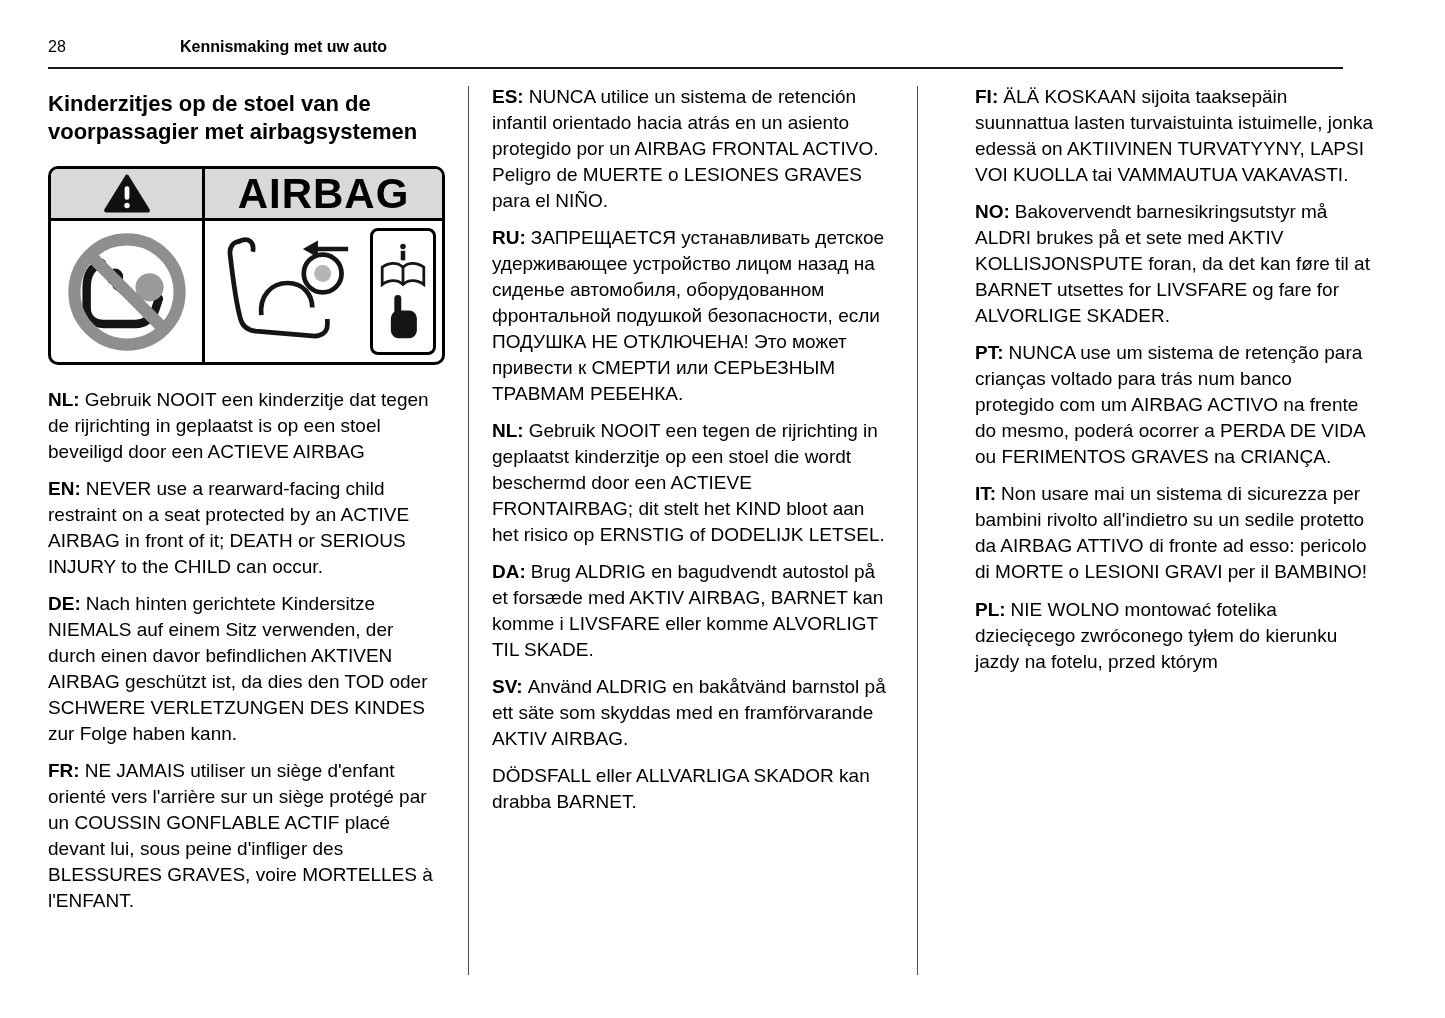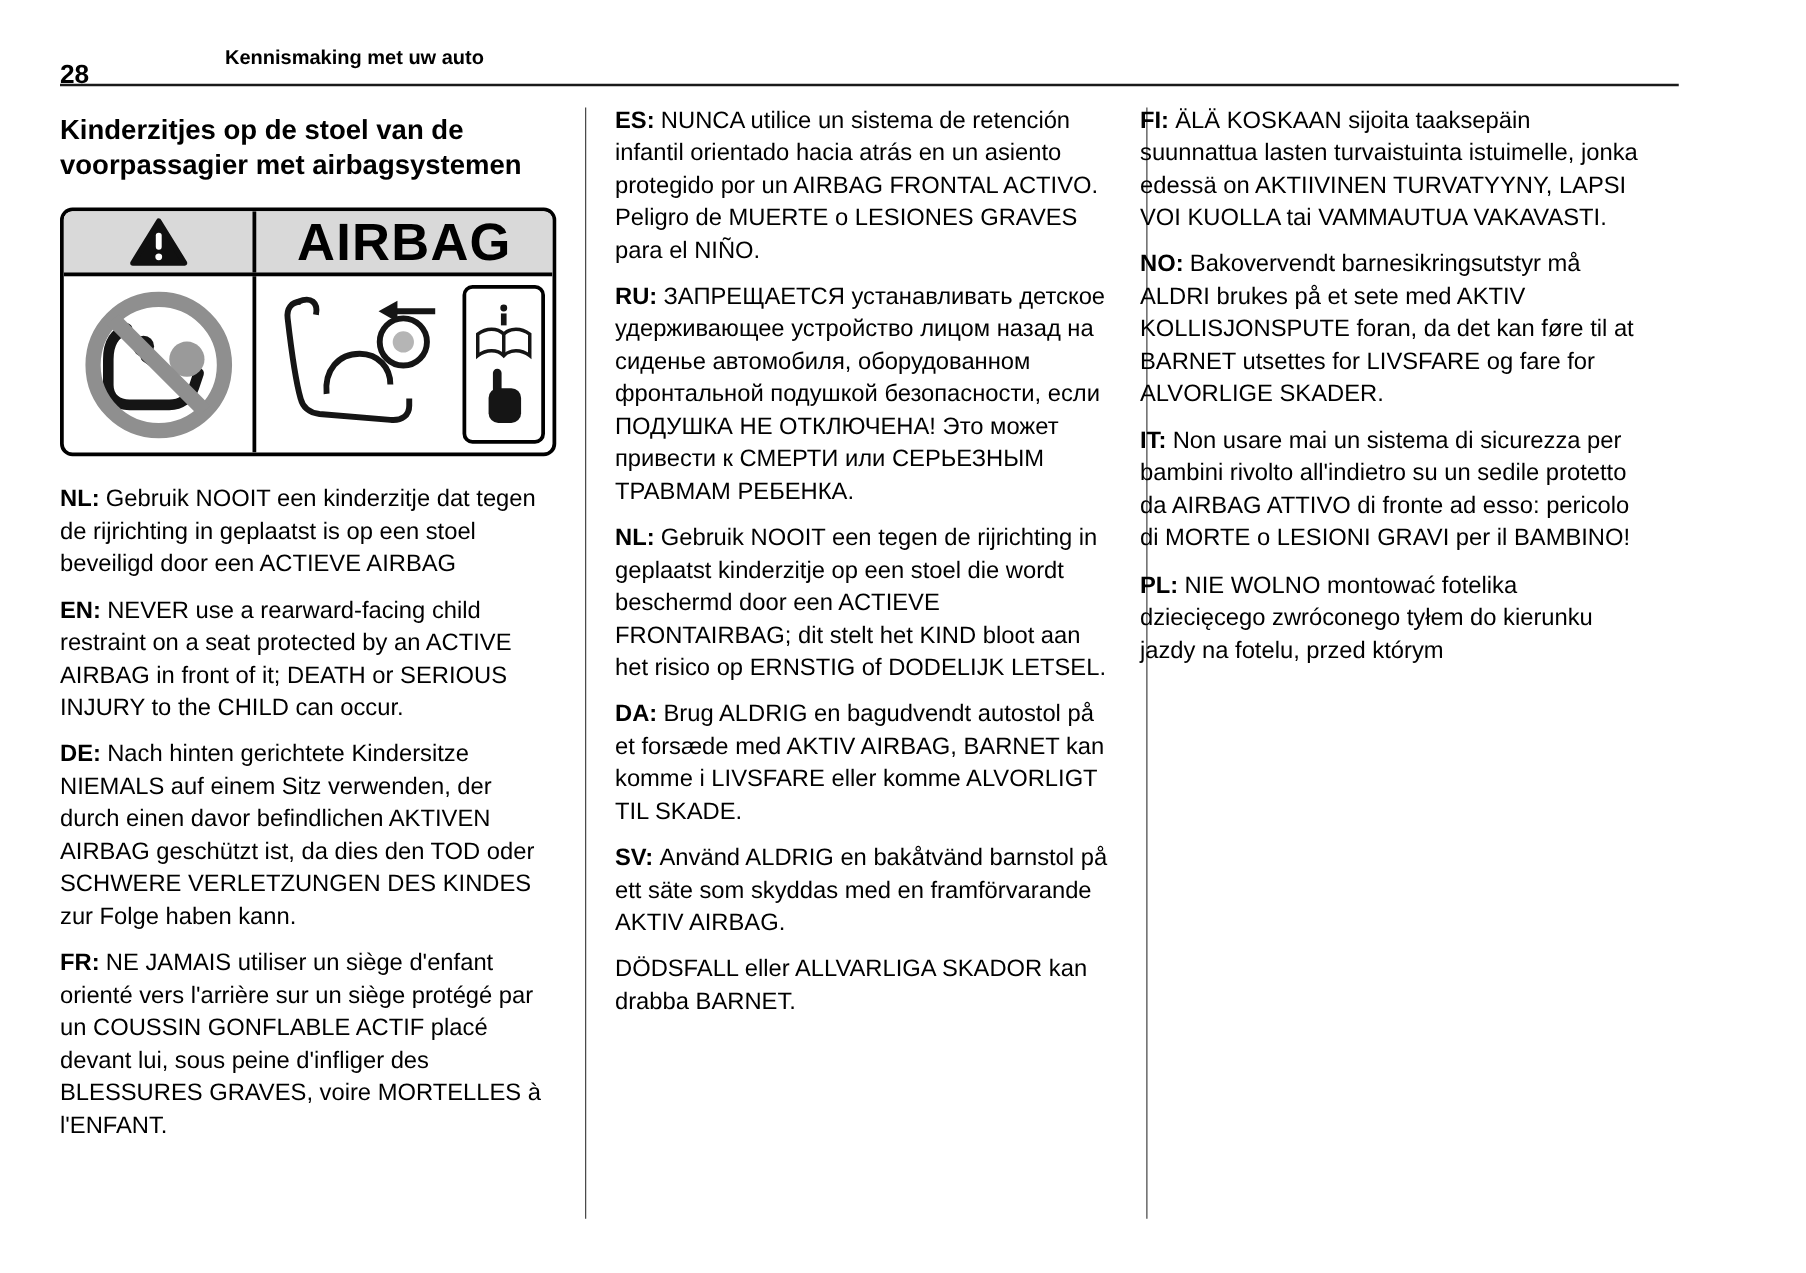--- a/index.html
+++ b/index.html
@@ -10,34 +10,34 @@
     width: 1445px;
     height: 1018px;
     background: #ffffff;
     color: #000;
     font-family: "Liberation Sans", "DejaVu Sans", sans-serif;
     overflow: hidden;
   }
 
   
   .page-header { position: absolute; top: 38px; left: 48px; width: 1295px; height: 30px; }
-  .page-num { position: absolute; left: 0; top: 10px; font-size: 21px; font-weight: 700; }
+  .page-num { position: absolute; left: 0; top: 0; font-size: 16px; font-weight: 400; }
   .chapter-title { position: absolute; left: 132px; top: 0; font-size: 16px; font-weight: 700; margin: 0; }
   .header-rule { position: absolute; top: 67px; left: 48px; width: 1295px; height: 2px; background: #1a1a1a; }
 
   
   .vdivider { position: absolute; top: 86px; height: 889px; width: 1px; background: #4a4a4a; }
   .vdivider.d1 { left: 468px; }
   .vdivider.d2 { left: 917px; }
 
   
   .col { position: absolute; top: 84px; font-size: 19px; line-height: 26px; }
   .col1 { left: 48px;  width: 398px; top: 88px; }
   .col2 { left: 492px; width: 404px; }
-  .col3 { left: 912px; width: 400px; }
+  .col3 { left: 975px; width: 400px; }
 
   .section-heading { font-size: 22px; line-height: 28px; font-weight: 700; margin: 2px 0 20px 0; }
 
   
   .wp { margin: 0 0 11px 0; }
   .wp.joined { margin-bottom: 12px; }
   .lang { font-weight: 700; margin-right: 5px; }
   .lang:empty { display: none; margin: 0; }
 
   
@@ -124,17 +124,18 @@
 
     <p class="wp"><b class="lang">NL:</b><span class="wtext">Gebruik NOOIT een kinderzitje dat tegen de rijrichting in geplaatst is op een stoel beveiligd door een ACTIEVE AIRBAG</span></p>
     <p class="wp"><b class="lang">EN:</b><span class="wtext">NEVER use a rearward-facing child restraint on a seat protected by an ACTIVE AIRBAG in front of it; DEATH or SERIOUS INJURY to the CHILD can occur.</span></p>
     <p class="wp"><b class="lang">DE:</b><span class="wtext">Nach hinten gerichtete Kindersitze NIEMALS auf einem Sitz verwenden, der durch einen davor befindlichen AKTIVEN AIRBAG geschützt ist, da dies den TOD oder SCHWERE VERLETZUNGEN DES KINDES zur Folge haben kann.</span></p>
     <p class="wp"><b class="lang">FR:</b><span class="wtext">NE JAMAIS utiliser un siège d'enfant orienté vers l'arrière sur un siège protégé par un COUSSIN GONFLABLE ACTIF placé devant lui, sous peine d'infliger des BLESSURES GRAVES, voire MORTELLES à l'ENFANT.</span></p>
   </section>
 
   <section class="col col3">
     <p class="wp"><b class="lang">FI:</b><span class="wtext">ÄLÄ KOSKAAN sijoita taaksepäin suunnattua lasten turvaistuinta istuimelle, jonka edessä on AKTIIVINEN TURVATYYNY, LAPSI VOI KUOLLA tai VAMMAUTUA VAKAVASTI.</span></p>
     <p class="wp"><b class="lang">NO:</b><span class="wtext">Bakovervendt barnesikringsutstyr må ALDRI brukes på et sete med AKTIV KOLLISJONSPUTE foran, da det kan føre til at BARNET utsettes for LIVSFARE og fare for ALVORLIGE SKADER.</span></p>
+    <p class="wp"><b class="lang">PT:</b><span class="wtext">NUNCA use um sistema de retenção para crianças voltado para trás num banco protegido com um AIRBAG ACTIVO na frente do mesmo, poderá ocorrer a PERDA DE VIDA ou FERIMENTOS GRAVES na CRIANÇA.</span></p>
     <p class="wp joined"><b class="lang">IT:</b><span class="wtext">Non usare mai un sistema di sicurezza per bambini rivolto all'indietro su un sedile protetto da AIRBAG ATTIVO di fronte ad esso: pericolo di MORTE o LESIONI GRAVI per il BAMBINO!</span></p>
     <p class="wp"><b class="lang">PL:</b><span class="wtext">NIE WOLNO montować fotelika dziecięcego zwróconego tyłem do kierunku jazdy na fotelu, przed którym</span></p>
   </section>
 
 </div>
 
 </body></html>

